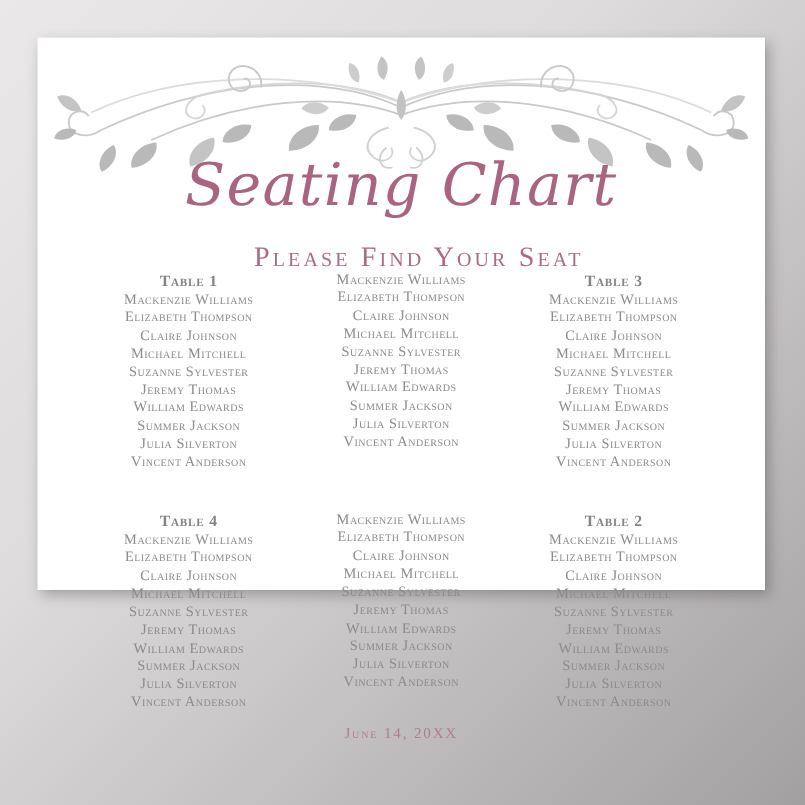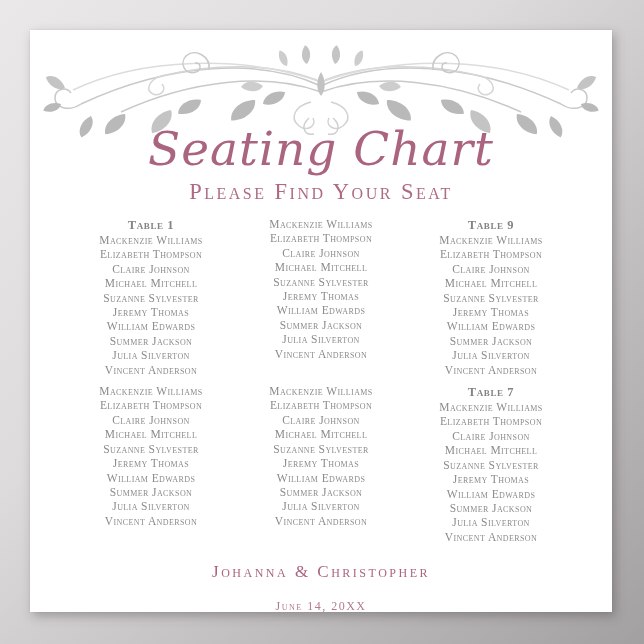--- a/index.html
+++ b/index.html
@@ -2,38 +2,38 @@
 <html><head>
 <meta charset="utf-8">
 <style>
   html,body{margin:0;padding:0;background:#b9b6b7;}
   .stage{
     position:relative;width:644px;height:644px;overflow:hidden;
     background:linear-gradient(135deg,#eae8e9 0%,#dddbdc 38%,#c2bfc0 68%,#a3a0a1 100%);
     font-family:"Liberation Serif",serif;
   }
   .poster{
-    position:absolute;left:30px;top:30px;width:582px;height:582px;
+    position:absolute;left:30px;top:30px;width:582px;height:442px;
     background:#ffffff;
     box-shadow:3px 4px 10px rgba(60,54,57,0.35), 0 0 1px rgba(0,0,0,0.15);
   }
   .flourish{position:absolute;top:6px;left:0;width:582px;height:104px;}
   .title{
     position:absolute;top:94px;left:0;width:100%;margin:0;text-align:center;
     font-family:"DejaVu Serif",serif;font-style:italic;font-weight:normal;
     font-size:47px;line-height:1.05;letter-spacing:1px;color:#ab6480;
   }
   .subtitle{
-    position:absolute;top:149px;left:0;width:100%;margin:0;text-align:center;
+    position:absolute;top:149px;left:0;width:100%;margin:14px;text-align:center;
     font-variant:small-caps;font-weight:normal;
     font-size:22.5px;letter-spacing:2.5px;color:#ae6a85;
   }
   .tables{
     position:absolute;top:187px;left:36px;right:36px;
-    display:grid;grid-template-columns:repeat(3,1fr);row-gap:7px;
+    display:grid;grid-template-columns:repeat(3,1fr);row-gap:32px;
   }
   .table-block{text-align:center;}
   .table-header{
     font-variant:small-caps;font-weight:bold;font-size:12.5px;line-height:16px;
     letter-spacing:0.6px;color:#848484;
   }
   .guest{
     font-variant:small-caps;font-weight:400;font-size:11.5px;line-height:14.4px;
     letter-spacing:0.4px;color:#8b8b8b;white-space:nowrap;
   }
@@ -117,21 +117,36 @@
             <div class="guest">Michael Mitchell</div>
             <div class="guest">Suzanne Sylvester</div>
             <div class="guest">Jeremy Thomas</div>
             <div class="guest">William Edwards</div>
             <div class="guest">Summer Jackson</div>
             <div class="guest">Julia Silverton</div>
             <div class="guest">Vincent Anderson</div>
           </div>
       </div>
       <div class="table-block">
-        <div class="table-header">Table 9</div>
+        <div class="table-header">Table 3</div>
+        <div>
+            <div class="guest">Mackenzie Williams</div>
+            <div class="guest">Elizabeth Thompson</div>
+            <div class="guest">Claire Johnson</div>
+            <div class="guest">Michael Mitchell</div>
+            <div class="guest">Suzanne Sylvester</div>
+            <div class="guest">Jeremy Thomas</div>
+            <div class="guest">William Edwards</div>
+            <div class="guest">Summer Jackson</div>
+            <div class="guest">Julia Silverton</div>
+            <div class="guest">Vincent Anderson</div>
+          </div>
+      </div>
+      <div class="table-block">
+        <div class="table-header">Table 4</div>
         <div>
             <div class="guest">Mackenzie Williams</div>
             <div class="guest">Elizabeth Thompson</div>
             <div class="guest">Claire Johnson</div>
             <div class="guest">Michael Mitchell</div>
             <div class="guest">Suzanne Sylvester</div>
             <div class="guest">Jeremy Thomas</div>
             <div class="guest">William Edwards</div>
             <div class="guest">Summer Jackson</div>
             <div class="guest">Julia Silverton</div>
@@ -146,49 +161,34 @@
             <div class="guest">Michael Mitchell</div>
             <div class="guest">Suzanne Sylvester</div>
             <div class="guest">Jeremy Thomas</div>
             <div class="guest">William Edwards</div>
             <div class="guest">Summer Jackson</div>
             <div class="guest">Julia Silverton</div>
             <div class="guest">Vincent Anderson</div>
           </div>
       </div>
       <div class="table-block">
-        <div>
-            <div class="guest">Mackenzie Williams</div>
-            <div class="guest">Elizabeth Thompson</div>
-            <div class="guest">Claire Johnson</div>
-            <div class="guest">Michael Mitchell</div>
-            <div class="guest">Suzanne Sylvester</div>
-            <div class="guest">Jeremy Thomas</div>
-            <div class="guest">William Edwards</div>
-            <div class="guest">Summer Jackson</div>
-            <div class="guest">Julia Silverton</div>
-            <div class="guest">Vincent Anderson</div>
-          </div>
-      </div>
-      <div class="table-block">
-        <div class="table-header">Table 7</div>
+        <div class="table-header">Table 2</div>
         <div>
             <div class="guest">Mackenzie Williams</div>
             <div class="guest">Elizabeth Thompson</div>
             <div class="guest">Claire Johnson</div>
             <div class="guest">Michael Mitchell</div>
             <div class="guest">Suzanne Sylvester</div>
             <div class="guest">Jeremy Thomas</div>
             <div class="guest">William Edwards</div>
             <div class="guest">Summer Jackson</div>
             <div class="guest">Julia Silverton</div>
             <div class="guest">Vincent Anderson</div>
           </div>
       </div>
     </div>
 
     <div class="footer">
-      <div class="couple">Johanna &amp; Christopher</div>
       <div class="date">June 14, 20XX</div>
     </div>
 
   </div>
 </div>
 
 </body></html>

